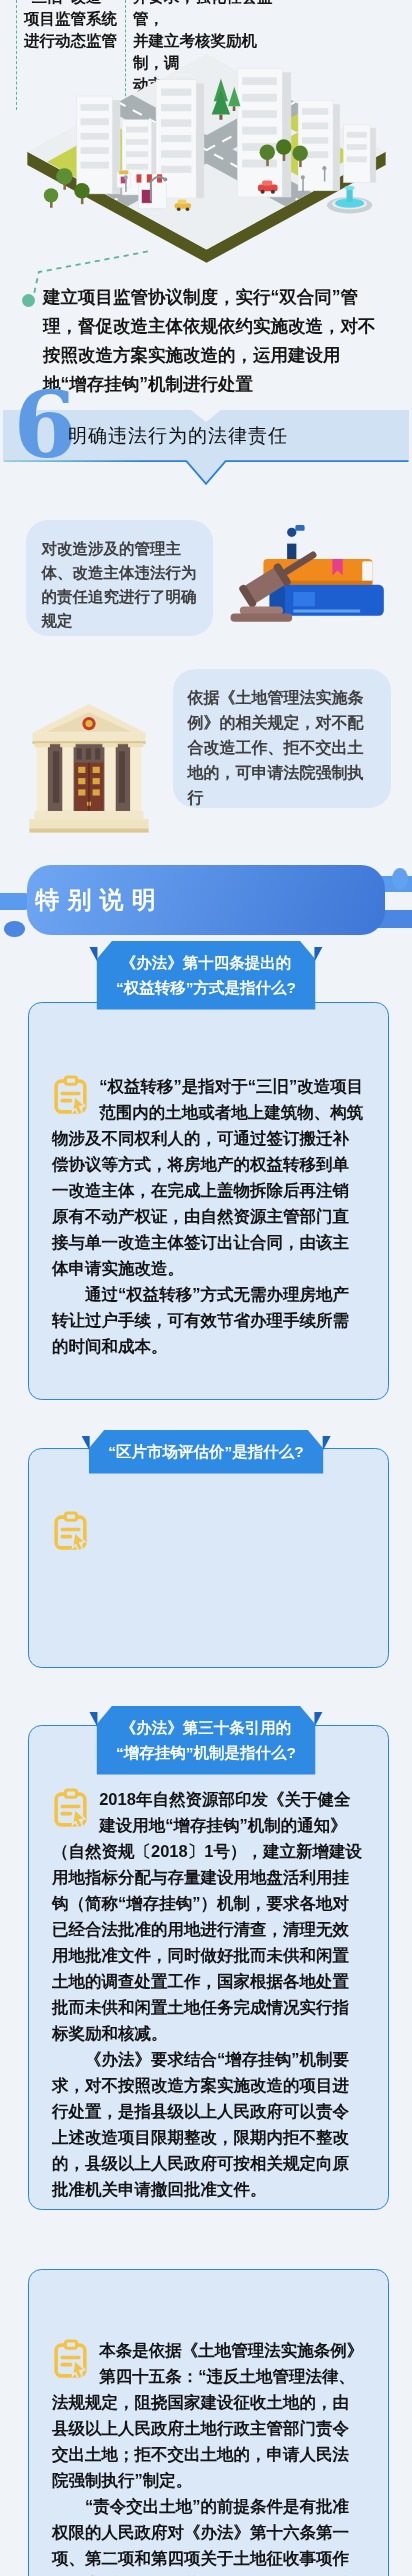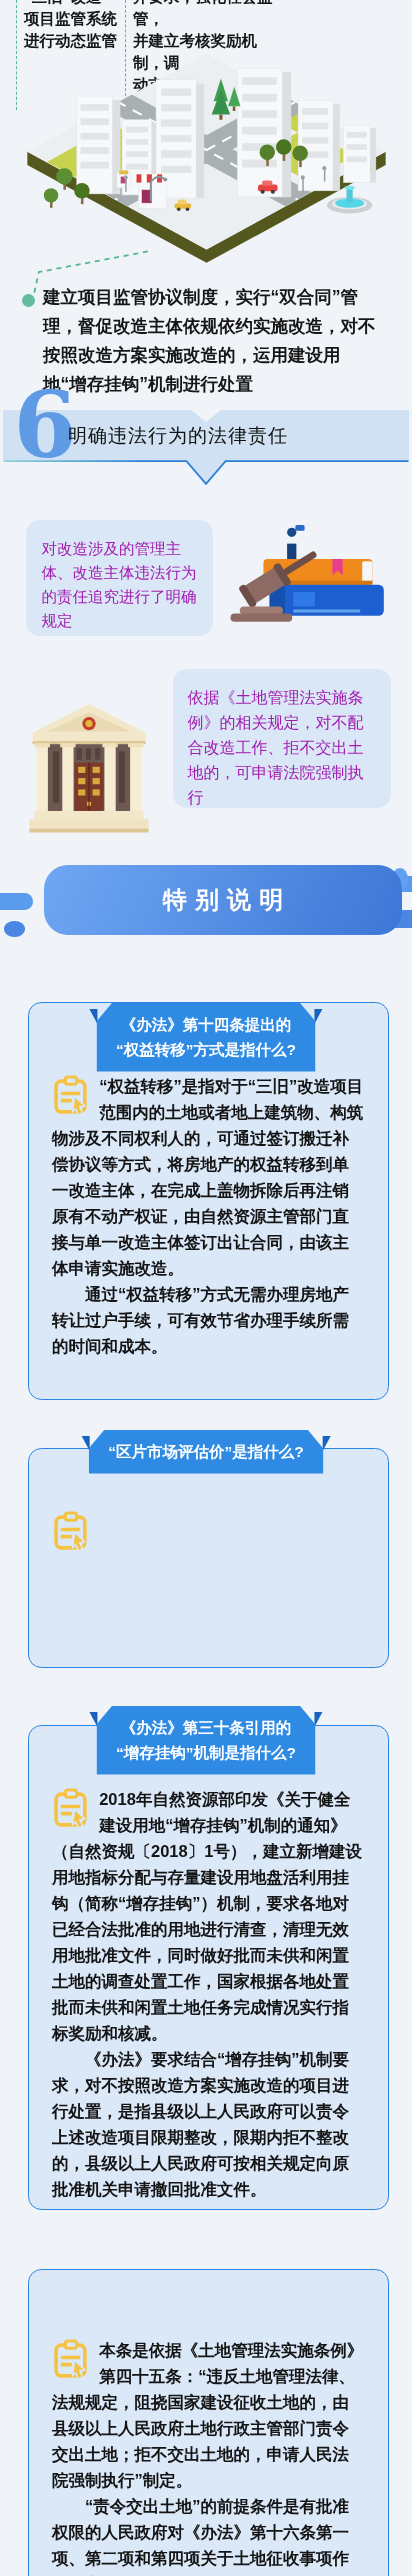--- a/index.html
+++ b/index.html
@@ -15,23 +15,23 @@
   .callout{font-weight:700;font-size:15.5px;line-height:22px;color:#161616;}
   
   .bullet-dot{width:13.4px;height:13.4px;border-radius:50%;background:#64bb9d;}
   .bullet-text{font-weight:700;font-size:17.5px;line-height:29px;color:#161616;width:341px;}
   
   .band{background:#cfe1f2;}
   .band-notch{width:0;height:0;border-left:15.5px solid transparent;border-right:15.5px solid transparent;border-top:12.4px solid #f0f4f8;}
   .big-six{font-family:"DejaVu Serif",serif;font-weight:700;font-size:91px;line-height:1;color:#5f9be4;}
   .section-title{font-weight:400;font-size:19px;color:#111;letter-spacing:1px;}
   
-  .legal-card{background:#d9e7f7;border-radius:14px;font-weight:400;color:#a21caf;box-sizing:border-box;}
-  
-  .special-banner{background:linear-gradient(115deg,#6fa7f3,#3d76d6);border-radius:24px;display:flex;align-items:center;justify-content:center;margin-left:17px;}
+  .legal-card{background:#d9e7f7;border-radius:22px;font-weight:700;color:#404040;box-sizing:border-box;}
+  
+  .special-banner{background:linear-gradient(115deg,#6fa7f3,#3d76d6);border-radius:24px;display:flex;align-items:center;}
   .special-title{color:#fff;font-weight:700;font-size:24px;letter-spacing:8.2px;text-indent:8.2px;}
   .deco{background:#4b86e2;}
   
   .qa-card{
     left:28px;width:361px;background:#dae8f8;border:1.5px solid #2a84e4;border-radius:13.4px;
     box-sizing:border-box;padding:70px 23px 15.5px;overflow:hidden;
     font-size:16.5px;line-height:26px;font-weight:700;color:#141414;
   }
   .qa-card p{margin:0;}
   .qa-card p + p{text-indent:2em;}
@@ -321,21 +321,21 @@
 
   <div class="abs deco" style="left:0;top:893px;width:33px;height:16.5px;border-radius:0 8.2px 8.2px 0;background:#5b9bee;"></div>
   <div class="abs deco" style="left:4.1px;top:921px;width:20.6px;height:15.5px;border-radius:50%;"></div>
   <div class="abs deco" style="left:371px;top:876px;width:41px;height:15.5px;border-radius:7.7px 0 0 7.7px;background:#5b9bee;"></div>
   <div class="abs deco" style="left:364px;top:910px;width:48px;height:17.5px;border-radius:8.8px 0 0 8.8px;"></div>
   <div class="abs deco" style="left:392px;top:868px;width:15.5px;height:21.6px;border-radius:50%;background:#62a0f2;"></div>
   <div class="abs special-banner" style="left:27px;top:865px;width:358px;height:70px;">
     <div class="special-title">特别说明</div>
   </div>
 
-  <div class="abs qa-tab-wrap" style="top:1003px;">
+  <div class="abs qa-tab-wrap" style="top:941px;">
     <span class="qa-fold l"></span>
     <span class="qa-fold r"></span>
     <div class="qa-tab">
       <div>《办法》第十四条提出的</div>
       <div>“权益转移”方式是指什么?</div>
     </div>
   </div>
   <div class="abs qa-card" style="top:1002px;height:398px;">
     <svg class="clip-icon" viewBox="0 0 76 80">
       <g fill="none" stroke="#f5c242" stroke-width="7" stroke-linecap="round" stroke-linejoin="round">

